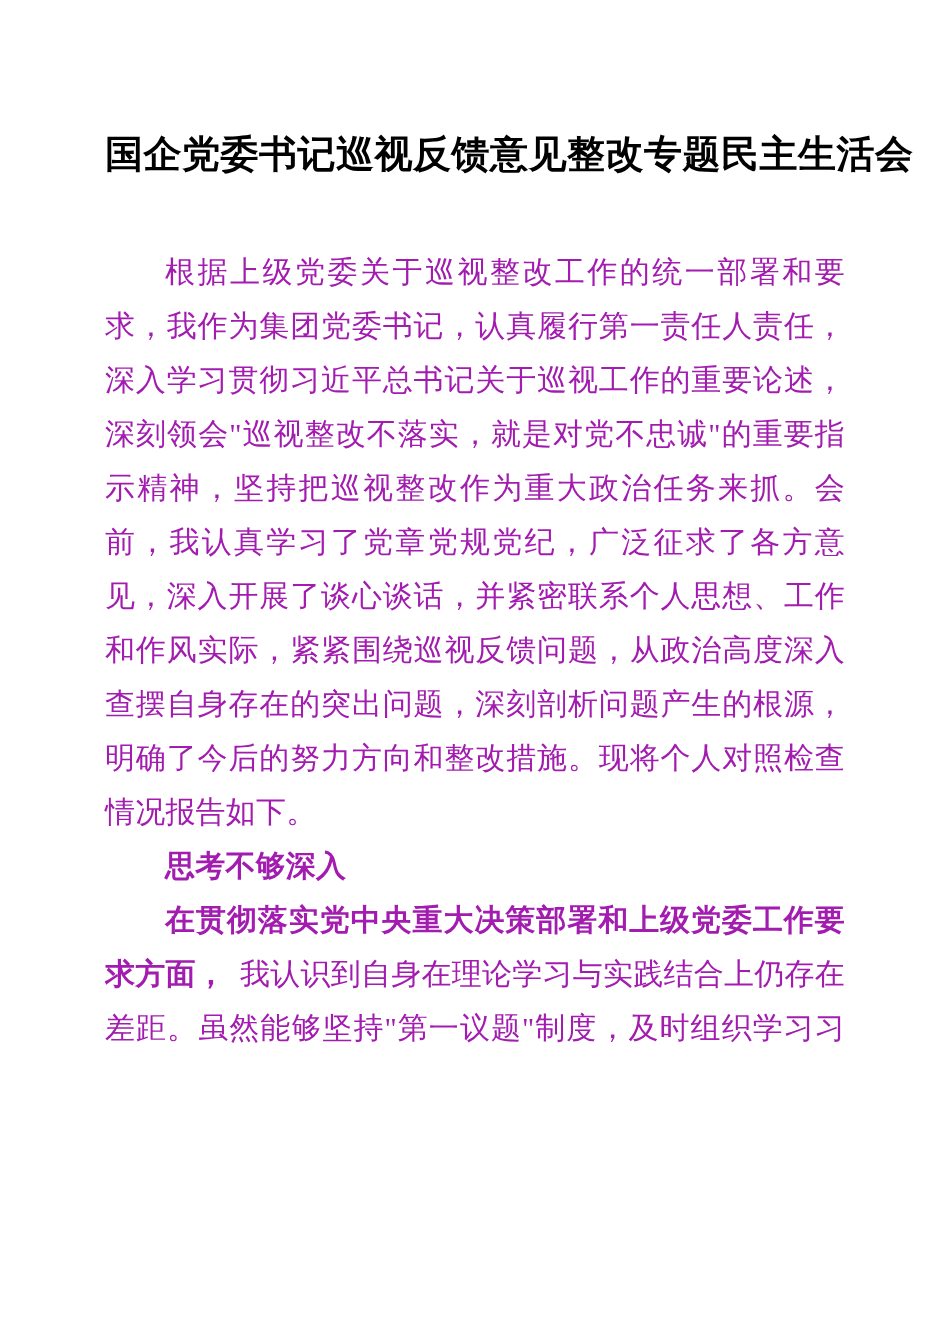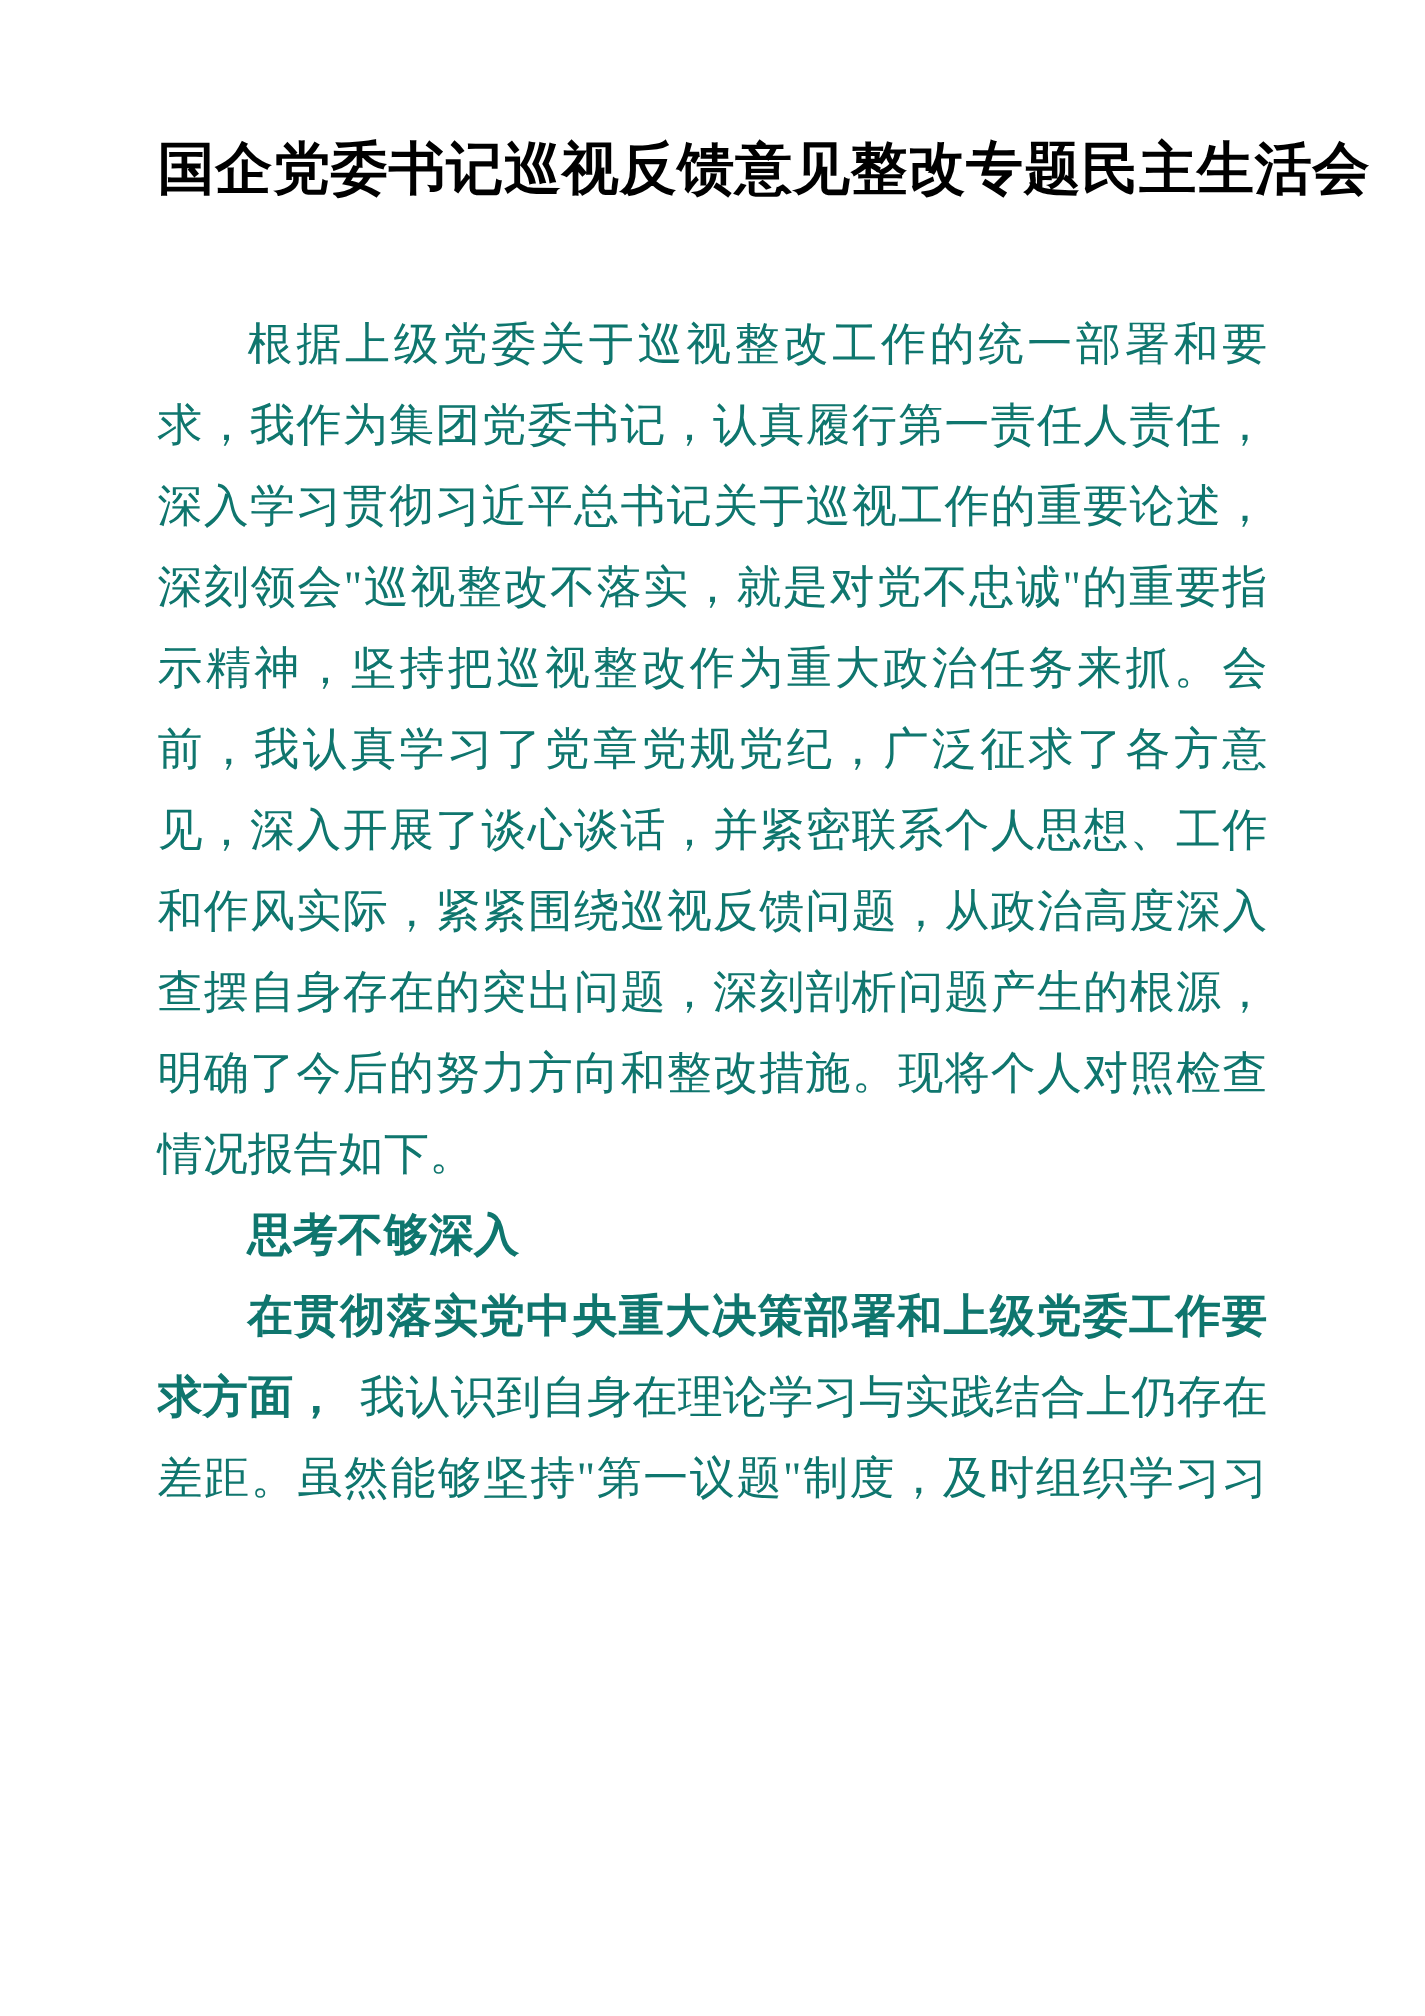--- a/index.html
+++ b/index.html
@@ -28,21 +28,21 @@
   
   .doc-title {
     font-family: "DejaVu Sans", "Liberation Sans", sans-serif;
     font-weight: 700;
     font-size: 38px;
     line-height: 97px;
     text-align: center;
     letter-spacing: 0.5px;
     color: #000000;
     margin: 0;
-    padding-top: 64px;
+    padding-top: 106px;
   }
   .doc-title .title-line {
     display: block;
     white-space: nowrap;
   }
   .doc-title .title-line-2 {
     margin-top: 4px;
   }
 
   
@@ -52,21 +52,21 @@
 
   p.para {
     margin: 0;
     font-family: "Liberation Serif", "DejaVu Serif", serif;
     font-size: 30px;
     line-height: 54px;
     text-align: justify;
     text-justify: inter-ideograph;
     text-indent: 60px;
     letter-spacing: 0.2px;
-    color: #0f766e;
+    color: #a21caf;
   }
 
   p.para + p.para {
     margin-top: 0;
   }
 
   .heading-para {
     font-weight: 700;
   }
 

